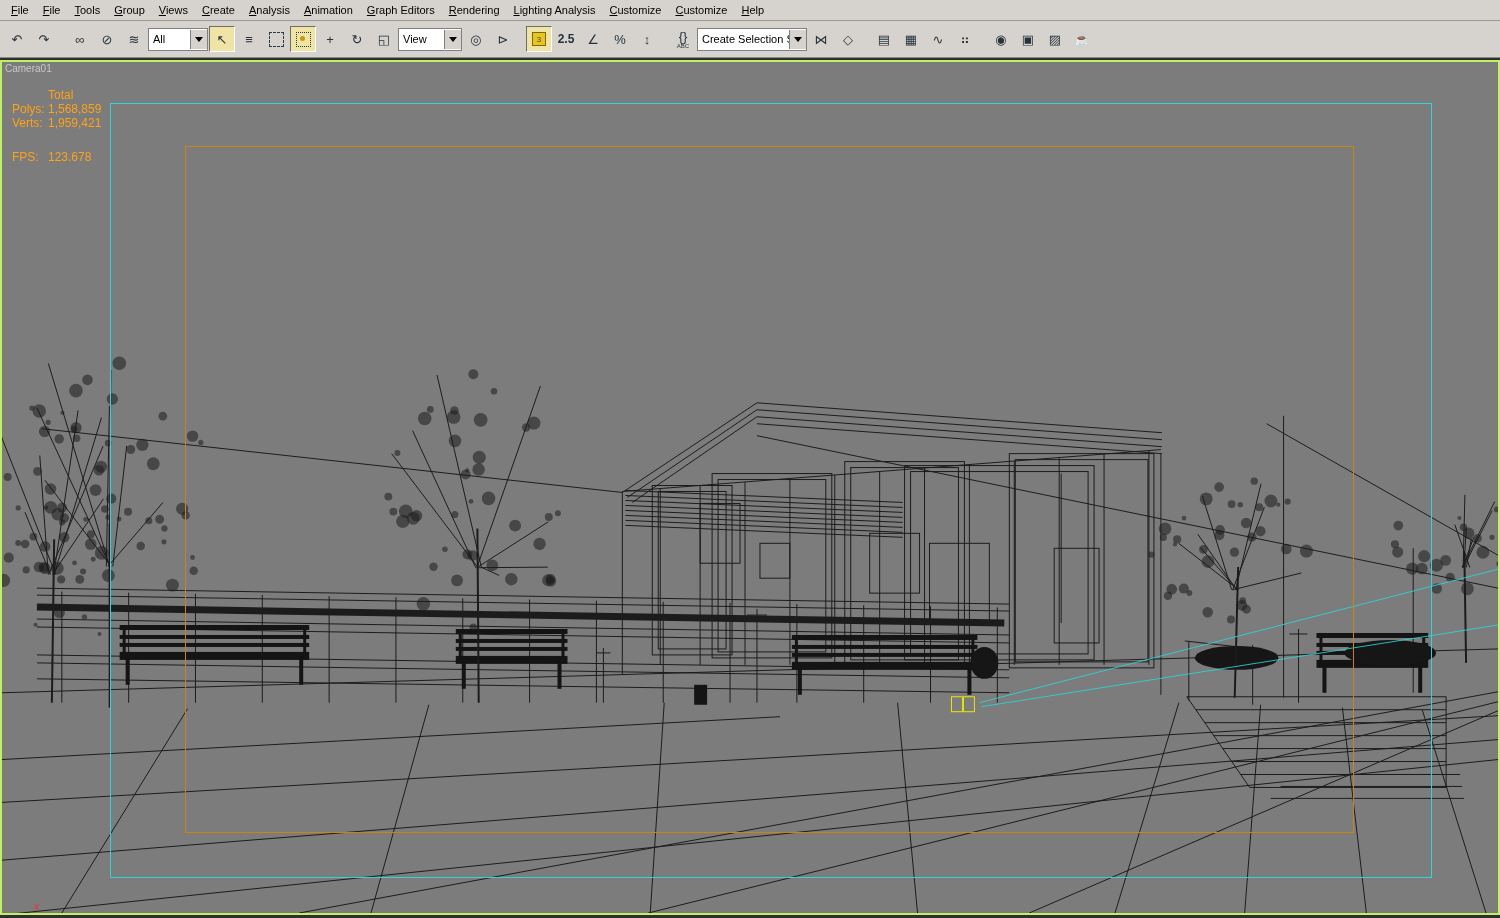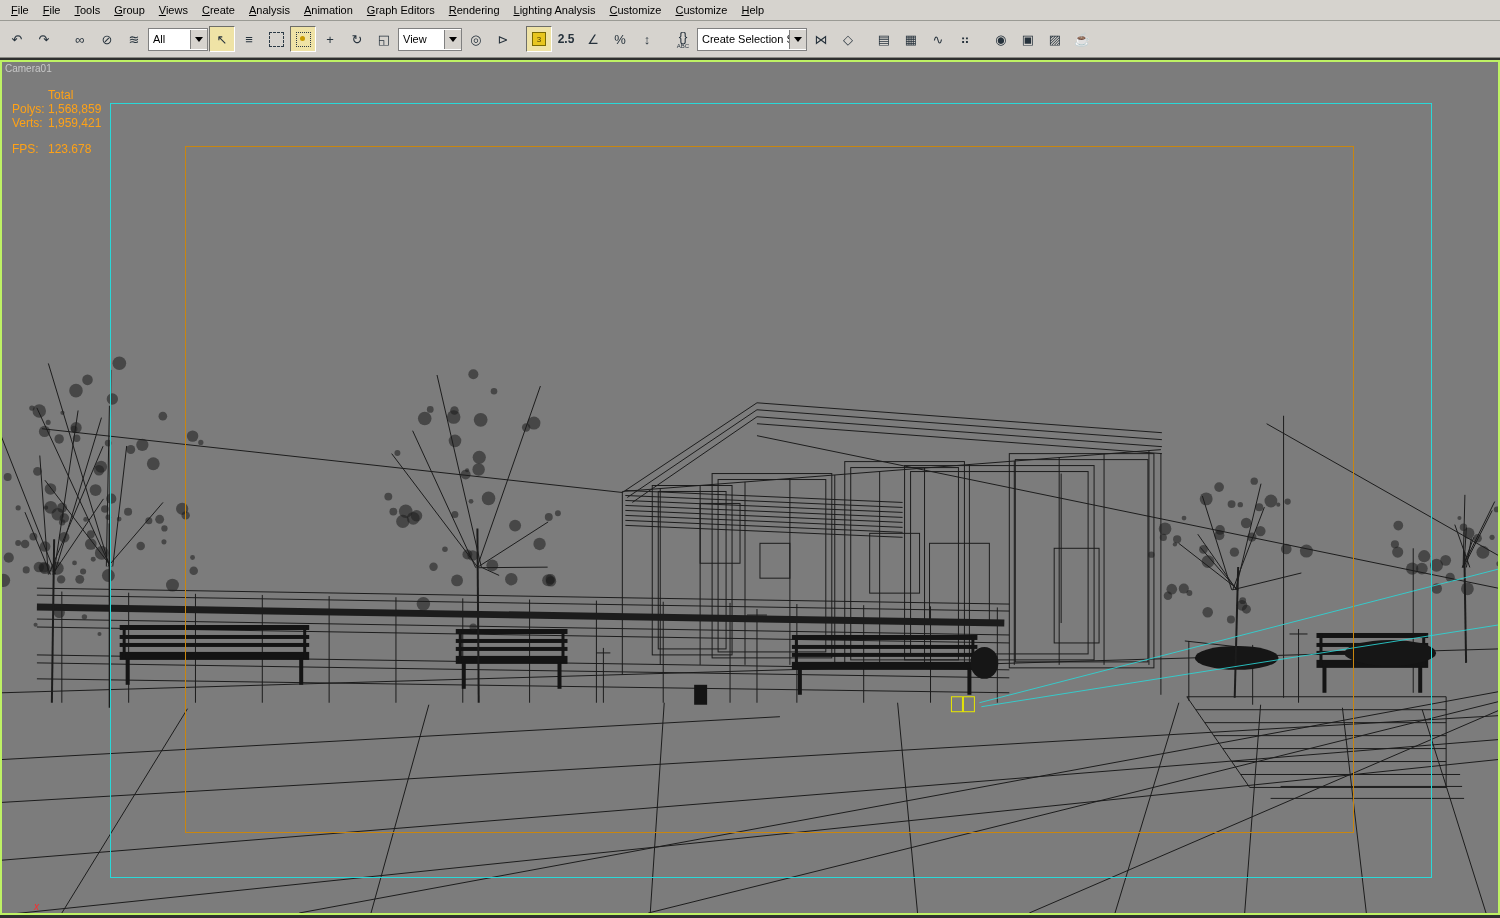--- a/index.html
+++ b/index.html
@@ -39,21 +39,21 @@
   
   .viewport{position:absolute;left:0;top:60px;width:1500px;height:855px;background:#7c7c7c;
     border:2px solid #bef264;box-sizing:border-box;overflow:hidden}
   .viewport svg{position:absolute;left:0;top:0;width:100%;height:100%}
   .frame{position:absolute;pointer-events:none}
   .frame-cyan{left:108px;top:41px;width:1320px;height:773px;border:1px solid #2ad8d8}
   .frame-orange{left:183px;top:84px;width:1167px;height:685px;border:1px solid #c8860f}
   .camera-label{position:absolute;left:3px;top:1px;font-size:10px;color:#c8c8c8}
   .stats{position:absolute;left:10px;top:26px;font-size:12px;line-height:14px;color:#ffa216}
   .stats .lb{display:inline-block;width:36px}
-  .stats .gap{margin-top:12px}
+  .stats .gap{margin-top:20px}
   .axis-label{position:absolute;left:32px;bottom:1px;font-size:10px;color:#ff2a2a;font-style:italic}
 </style>
 </head>
 <body>
 
 <div class="app">
 
   <div class="menubar">
     <span class="menu-item">File</span>
     <span class="menu-item">File</span>

